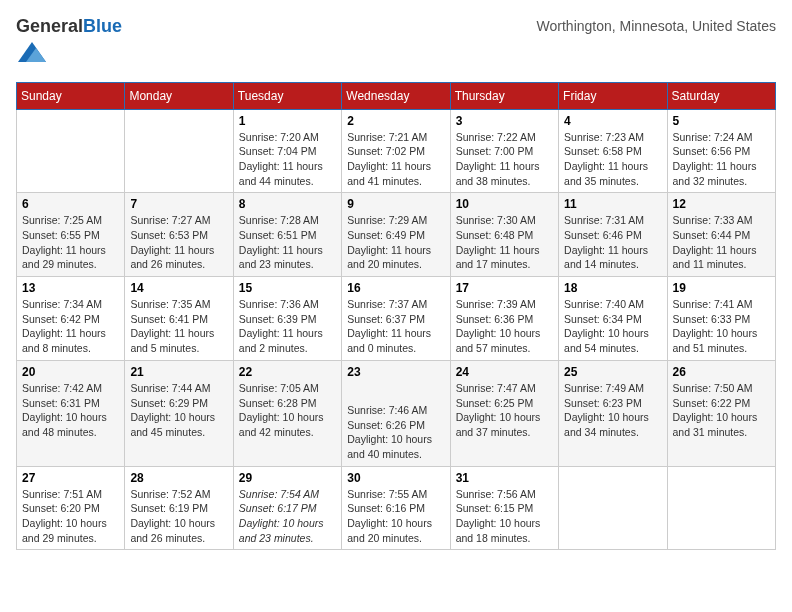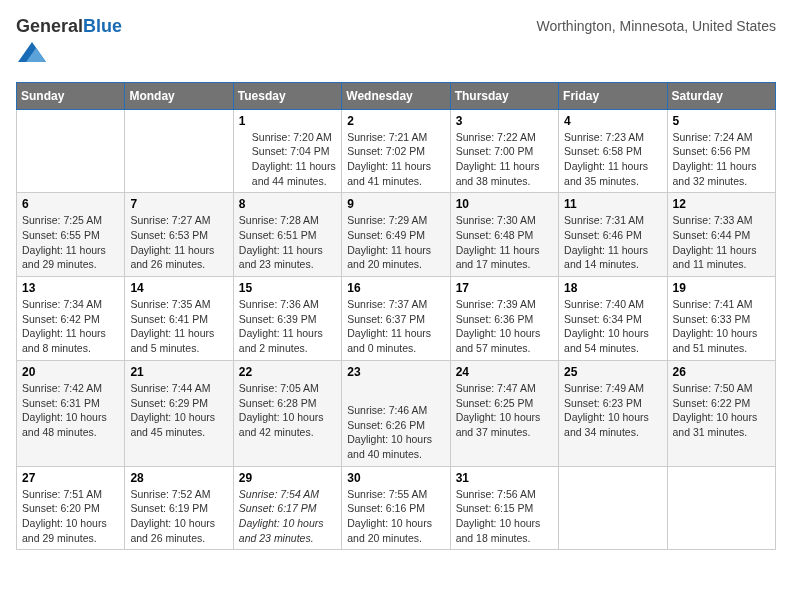--- a/index.html
+++ b/index.html
@@ -45,26 +45,26 @@
       font-size: 14px;
       color: #555;
       margin-top: 2px;
     }
     .calendar {
       width: 100%;
       border-collapse: collapse;
       font-size: 11px;
     }
     .calendar th {
-      background-color: #737373;
+      background-color: #b91c1c;
       color: #fff;
       padding: 6px 4px;
       text-align: left;
       font-size: 12px;
-      font-weight: bold;
+      font-weight: normal;
       border: 1px solid #2a6db5;
     }
     .calendar td {
       border: 1px solid #ccc;
       vertical-align: top;
       padding: 4px 5px;
       width: 108px;
       min-height: 80px;
       background: #fff;
     }
@@ -117,21 +117,21 @@
         <th>Friday</th>
         <th>Saturday</th>
       </tr>
   </thead>
   <tbody id="calendar-body">
   <tr>
         <td class="empty-cell"></td>
         <td class="empty-cell"></td>
         <td>
           <span class="day-number">1</span>
-          <div class="day-info" style="white-space: pre-line; margin-left: 13px;">Sunrise: 7:20 AM
+          <div class="day-info" style="white-space: pre-line;">Sunrise: 7:20 AM
 Sunset: 7:04 PM
 Daylight: 11 hours and 44 minutes.</div>
         </td>
         <td>
           <span class="day-number">2</span>
           <div class="day-info" style="white-space: pre-line;">Sunrise: 7:21 AM
 Sunset: 7:02 PM
 Daylight: 11 hours and 41 minutes.</div>
         </td>
         <td>

